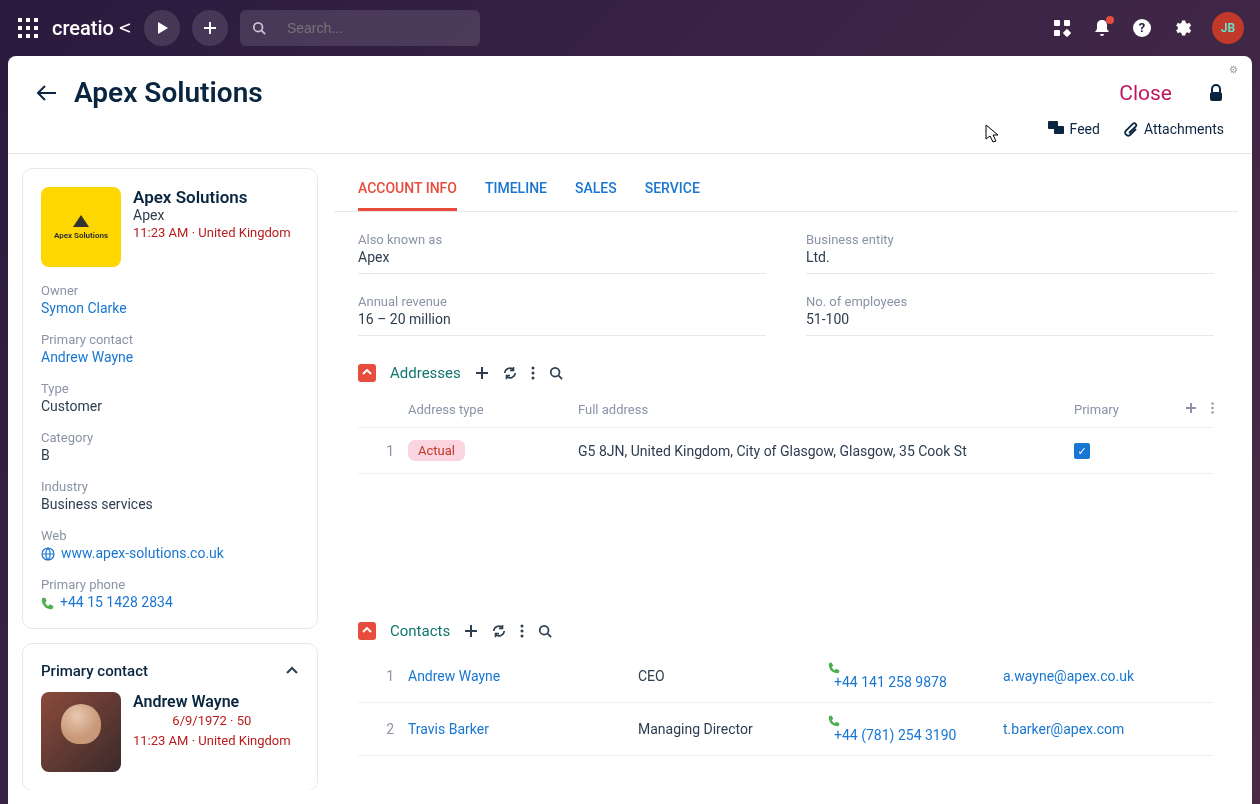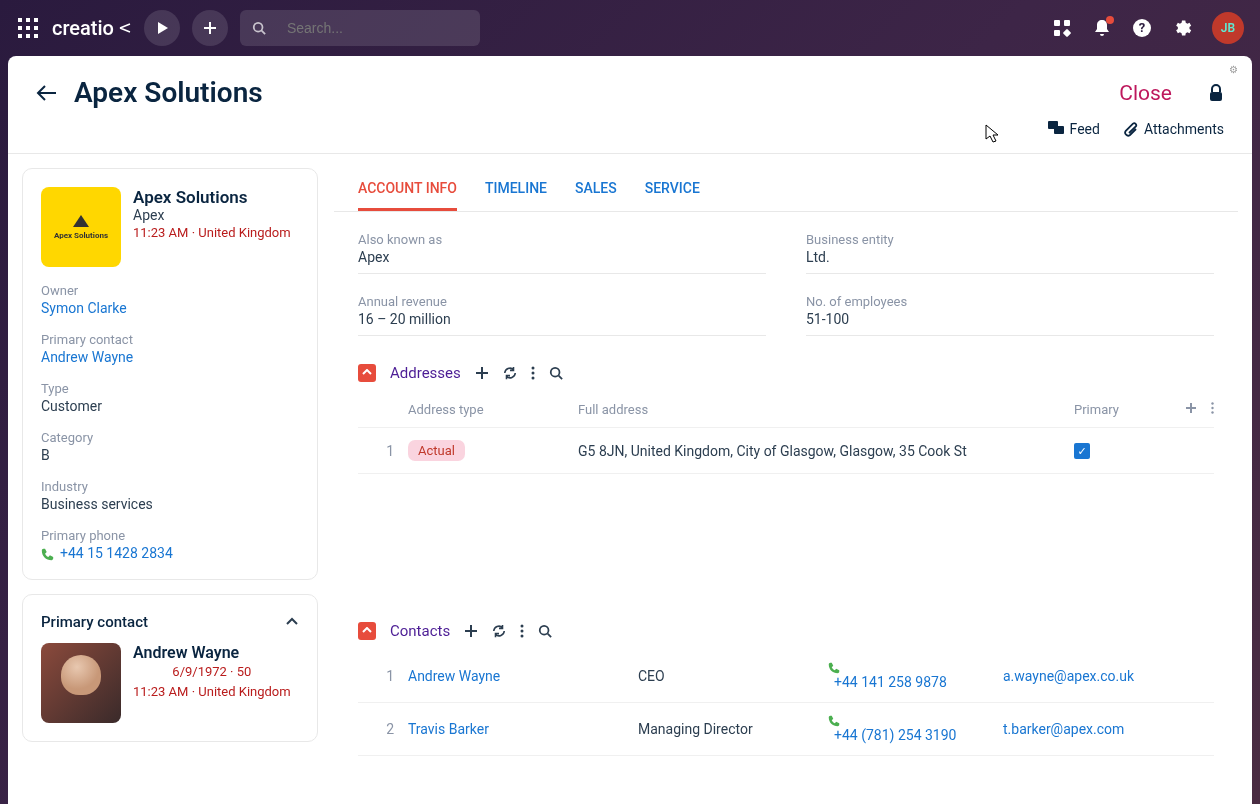--- a/index.html
+++ b/index.html
@@ -48,21 +48,21 @@
 .tabs { display: flex; gap: 28px; border-bottom: 1px solid #e8e8e8; padding: 0 24px; }
 .tab { padding: 12px 0; font-size: 14px; font-weight: 500; color: #1976d2; cursor: pointer; border-bottom: 3px solid transparent; }
 .tab.active { color: #e74c3c; border-bottom-color: #e74c3c; }
 .info-grid { display: grid; grid-template-columns: 1fr 1fr; gap: 20px 40px; padding: 20px 24px; }
 .info-field { border-bottom: 1px solid #e8e8e8; padding-bottom: 8px; }
 .info-field .label { font-size: 13px; color: #8a94a6; margin-bottom: 2px; }
 .info-field .value { font-size: 14px; color: #2c3e50; }
 .section { padding: 8px 24px 20px 24px; }
 .section-header { display: flex; align-items: center; gap: 14px; margin-bottom: 10px; }
 .collapse-btn { width: 18px; height: 18px; background: #e74c3c; border-radius: 3px; display: flex; align-items: center; justify-content: center; color: #fff; font-size: 11px; cursor: pointer; }
-.section-title { font-size: 15px; color: #4c1d95; }
+.section-title { font-size: 15px; color: #0f766e; }
 .section-icon { color: #2c3e50; cursor: pointer; display: flex; align-items: center; }
 .table { width: 100%; }
 .table-head { display: flex; padding: 10px 0; color: #8a94a6; font-size: 13px; border-bottom: 1px solid #f0f0f0; position: relative; }
 .table-row { display: flex; padding: 12px 0; align-items: center; border-bottom: 1px solid #f0f0f0; font-size: 14px; }
 .col-num { width: 50px; text-align: right; padding-right: 14px; color: #8a94a6; }
 .addresses .col-type { width: 170px; }
 .addresses .col-addr { flex: 1; }
 .addresses .col-primary { width: 140px; }
 .contacts .col-name { width: 230px; }
 .contacts .col-title { width: 190px; }
@@ -209,20 +209,31 @@
         </div>
         <div class="field-group">
           <div class="field-label">Category</div>
           <div class="field-value">B</div>
         </div>
         <div class="field-group">
           <div class="field-label">Industry</div>
           <div class="field-value">Business services</div>
         </div>
         <div class="field-group">
+          <div class="field-label">Web</div>
+          <div class="field-value field-link">
+            <span class="inline-icon">
+              <svg width="14" height="14" viewBox="0 0 14 14" fill="none" stroke="#1976d2" stroke-width="1.2">
+                  <circle cx="7" cy="7" r="6"></circle>
+                  <path d="M1 7 H13 M7 1 C4 4 4 10 7 13 M7 1 C10 4 10 10 7 13"></path>
+                </svg>
+            </span><span>www.apex-solutions.co.uk</span>
+          </div>
+        </div>
+        <div class="field-group">
           <div class="field-label">Primary phone</div>
           <div class="field-value field-link">
             <span class="inline-icon phone-ico">
               <svg width="13" height="13" viewBox="0 0 16 16" fill="#4caf50">
                   <path d="M3 1 C2 1 1 2 1 3 C1 10 6 15 13 15 C14 15 15 14 15 13 L15 11 L11 9 L9 11 C7 10 6 9 5 7 L7 5 L5 1 Z"></path>
                 </svg>
             </span><span>+44 15 1428 2834</span>
           </div>
         </div>
       </div>

